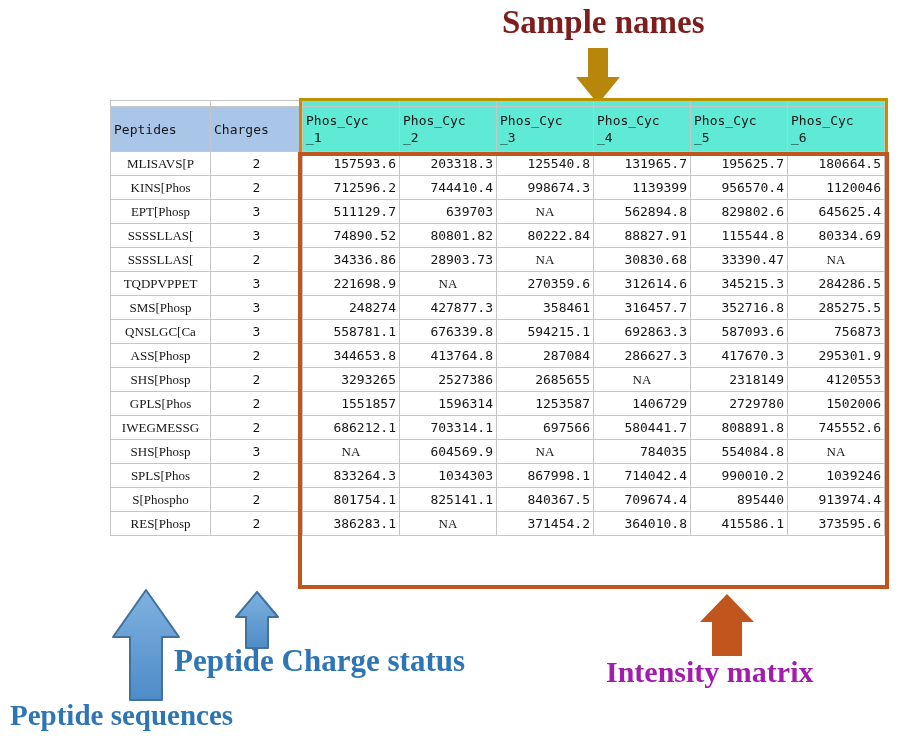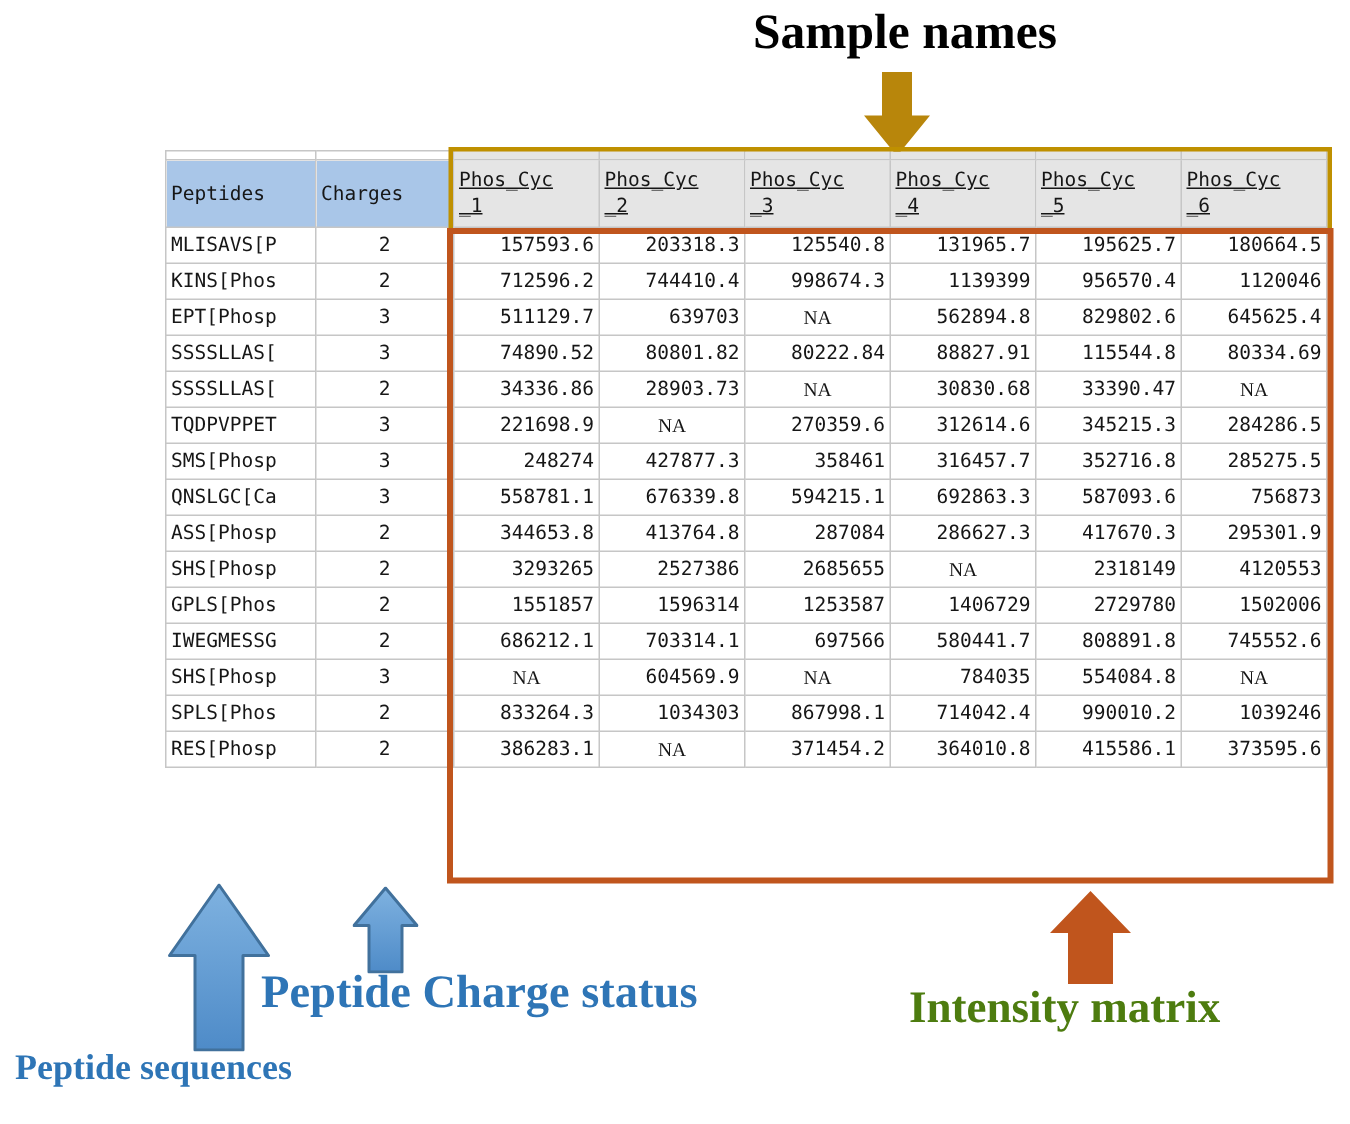--- a/index.html
+++ b/index.html
@@ -1,41 +1,41 @@
 <!DOCTYPE html>
 <html><head>
 <meta charset="utf-8">
 <style>
   html,body{margin:0;padding:0;background:#fff;}
   .canvas{position:relative;width:900px;height:749px;background:#ffffff;overflow:hidden;
           font-family:"Liberation Sans",sans-serif;}
 
   
   .annotation{position:absolute;font-family:"Liberation Serif",serif;font-weight:bold;white-space:nowrap;}
-  .lbl-title{left:502px;top:4px;font-size:33px;color:#000000;}
-  .lbl-seq{left:10px;top:699px;font-size:24px;color:#2E75B6;}
+  .lbl-title{left:502px;top:4px;font-size:33px;color:#7f1d1d;}
+  .lbl-seq{left:10px;top:699px;font-size:29px;color:#2E75B6;}
   .lbl-chg{left:174px;top:643px;font-size:31px;color:#2E75B6;}
-  .lbl-int{left:606px;top:655px;font-size:30px;color:#4d7c0f;}
+  .lbl-int{left:606px;top:655px;font-size:30px;color:#a21caf;}
 
   
   .arrow{position:absolute;}
   .arrow svg{display:block;}
 
   
   table.grid{position:absolute;left:110px;top:100px;border-collapse:collapse;table-layout:fixed;
              font-family:"DejaVu Sans Mono",monospace;font-size:13px;color:#161616;}
   table.grid td, table.grid th{border:1px solid #c6c6c6;padding:0 3px;white-space:nowrap;
              overflow:hidden;font-weight:normal;vertical-align:middle;}
   tr.strip td{height:5px;padding:0;}
   tr.hdr th{height:44px;text-align:left;}
   tr.row td{height:23px;}
   .blue{background:#A9C6E8;}
-  .yellow{background:#e5e5e5;text-decoration:underline;}
+  .yellow{background:#5eead4;}
   .hdr2 div{line-height:17px;}
-  .pep{text-align:left;}
+  .pep{text-align:center;font-family:Liberation Serif, serif;}
   .chg{text-align:center;}
   .num{text-align:right;}
   .na{text-align:center;font-family:Liberation Serif, serif;}
 
   
   .ybox{position:absolute;left:299px;top:98px;width:589px;height:57px;
         border:3px solid #BF9000;box-sizing:border-box;pointer-events:none;}
   .obox{position:absolute;left:298px;top:152px;width:591px;height:437px;
         border:4px solid #C0551D;box-sizing:border-box;pointer-events:none;}
 </style>
@@ -236,20 +236,30 @@
           <td class="pep">SPLS[Phos</td>
           <td class="chg">2</td>
           <td class="num">833264.3</td>
           <td class="num">1034303</td>
           <td class="num">867998.1</td>
           <td class="num">714042.4</td>
           <td class="num">990010.2</td>
           <td class="num">1039246</td>
         </tr>
         <tr class="row">
+          <td class="pep">S[Phospho</td>
+          <td class="chg">2</td>
+          <td class="num">801754.1</td>
+          <td class="num">825141.1</td>
+          <td class="num">840367.5</td>
+          <td class="num">709674.4</td>
+          <td class="num">895440</td>
+          <td class="num">913974.4</td>
+        </tr>
+        <tr class="row">
           <td class="pep">RES[Phosp</td>
           <td class="chg">2</td>
           <td class="num">386283.1</td>
           <td class="na">NA</td>
           <td class="num">371454.2</td>
           <td class="num">364010.8</td>
           <td class="num">415586.1</td>
           <td class="num">373595.6</td>
         </tr>
       </tbody>

